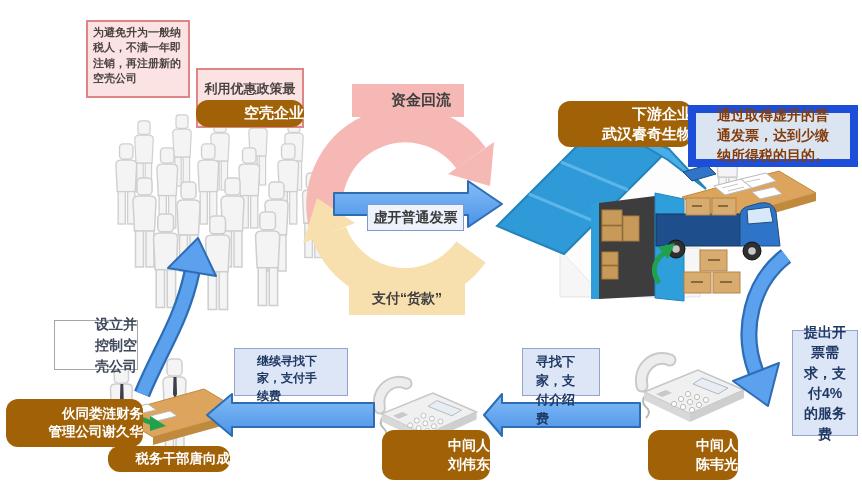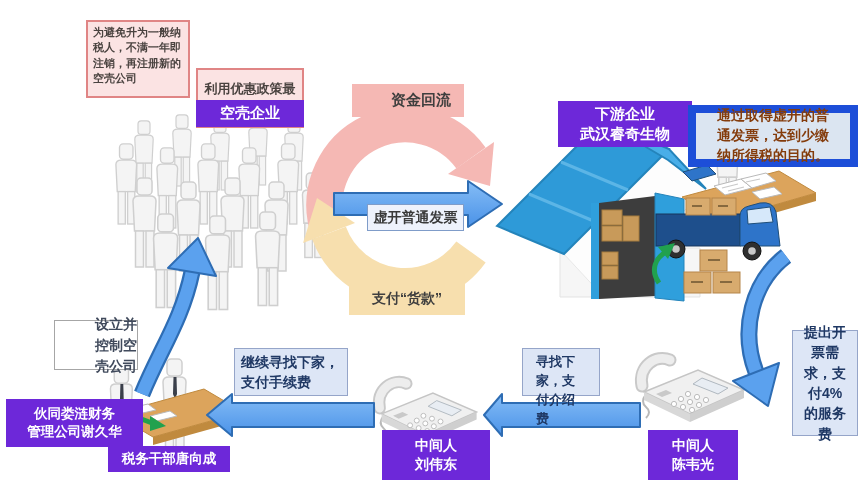--- a/index.html
+++ b/index.html
@@ -1,21 +1,21 @@
 <!DOCTYPE html>
 <html><head>
 <meta charset="utf-8">
 <style>
   html,body{margin:0;padding:0;background:#fff;}
   .stage{position:relative;width:862px;height:500px;background:#ffffff;overflow:hidden;
          font-family:"Liberation Sans","DejaVu Sans",sans-serif;}
   .stage svg.scene{position:absolute;left:0;top:0;z-index:1;}
   .lbl{position:absolute;z-index:3;box-sizing:border-box;font-weight:bold;}
-  .navy{background:#6d28d9;color:#ffffff;display:flex;flex-direction:column;
-        justify-content:center;text-align:center;line-height:1.35;}
+  .navy{background:#a16207;color:#ffffff;display:flex;flex-direction:column;
+        justify-content:center;text-align:right;line-height:1.35;border-radius:12px;}
   .pinknote{background:#fbe3e3;border:2px solid #e08585;color:#4a4340;line-height:1.4;}
   .bluelabel{background:#dde6f6;border:1px solid #95a5c9;color:#1f3864;line-height:1.45;}
   .band{display:flex;align-items:center;justify-content:center;color:#3f3f3f;}
   .ctr{display:flex;align-items:center;justify-content:center;text-align:center;margin-top:48px;}
 </style>
 </head>
 <body>
 
 <div class="stage">
 
@@ -195,21 +195,21 @@
 
   <div class="lbl band" style="left:349px;top:283px;width:116px;height:32px;background:#f7dfae;font-size:14px;">支付“货款”</div>
 
   <div class="lbl ctr" style="left:54px;top:272px;width:84px;height:50px;font-size:14px;line-height:1.5;
               background:#ffffff;border:1.5px solid #a6a6a6;color:#404a5c;padding-left:40px;">设立并控制空壳公司</div>
 
   <div class="lbl bluelabel ctr" style="left:792px;top:282px;width:66px;height:106px;font-size:14px;padding:0 8px;">提出开票需求，支付4%的服务费</div>
 
   <div class="lbl bluelabel" style="left:522px;top:348px;width:78px;height:48px;font-size:13px;padding:4px 13px;">寻找下家，支付介绍费</div>
 
-  <div class="lbl bluelabel" style="left:234px;top:348px;width:114px;height:48px;font-size:14px;padding:4px 6px;font-family:Liberation Mono, monospace;">继续寻找下家，支付手续费</div>
+  <div class="lbl bluelabel" style="left:234px;top:348px;width:114px;height:48px;font-size:12px;padding:4px 22px;">继续寻找下家，支付手续费</div>
 
   <div class="lbl navy" style="left:6px;top:399px;width:137px;height:48px;font-size:13.5px;">
     <span>伙同娄涟财务</span>
     <span>管理公司谢久华</span>
   </div>
 
   <div class="lbl navy" style="left:108px;top:446px;width:122px;height:26px;font-size:13.5px;">税务干部唐向成</div>
 
   <div class="lbl navy" style="left:382px;top:430px;width:108px;height:50px;font-size:14px;">
     <span>中间人</span>

